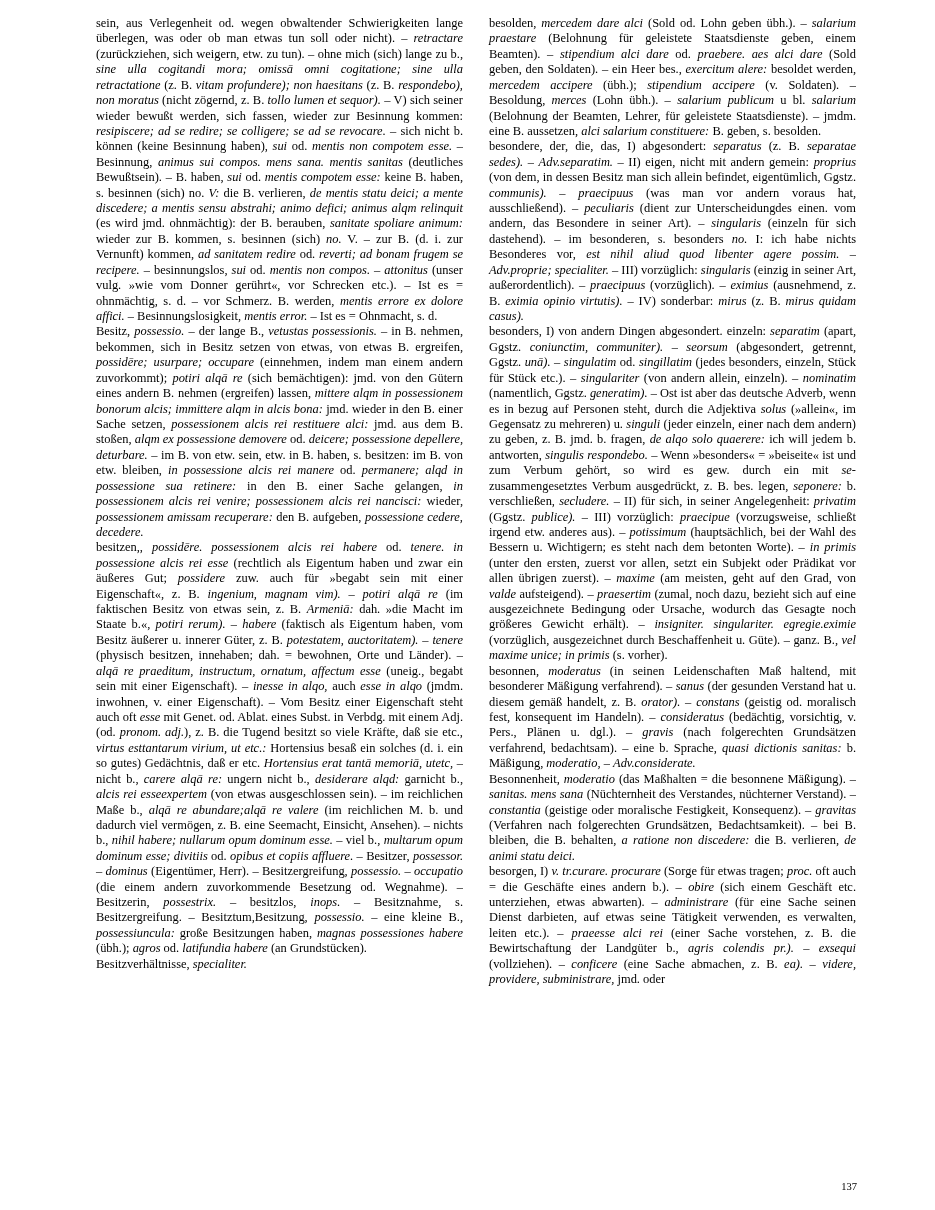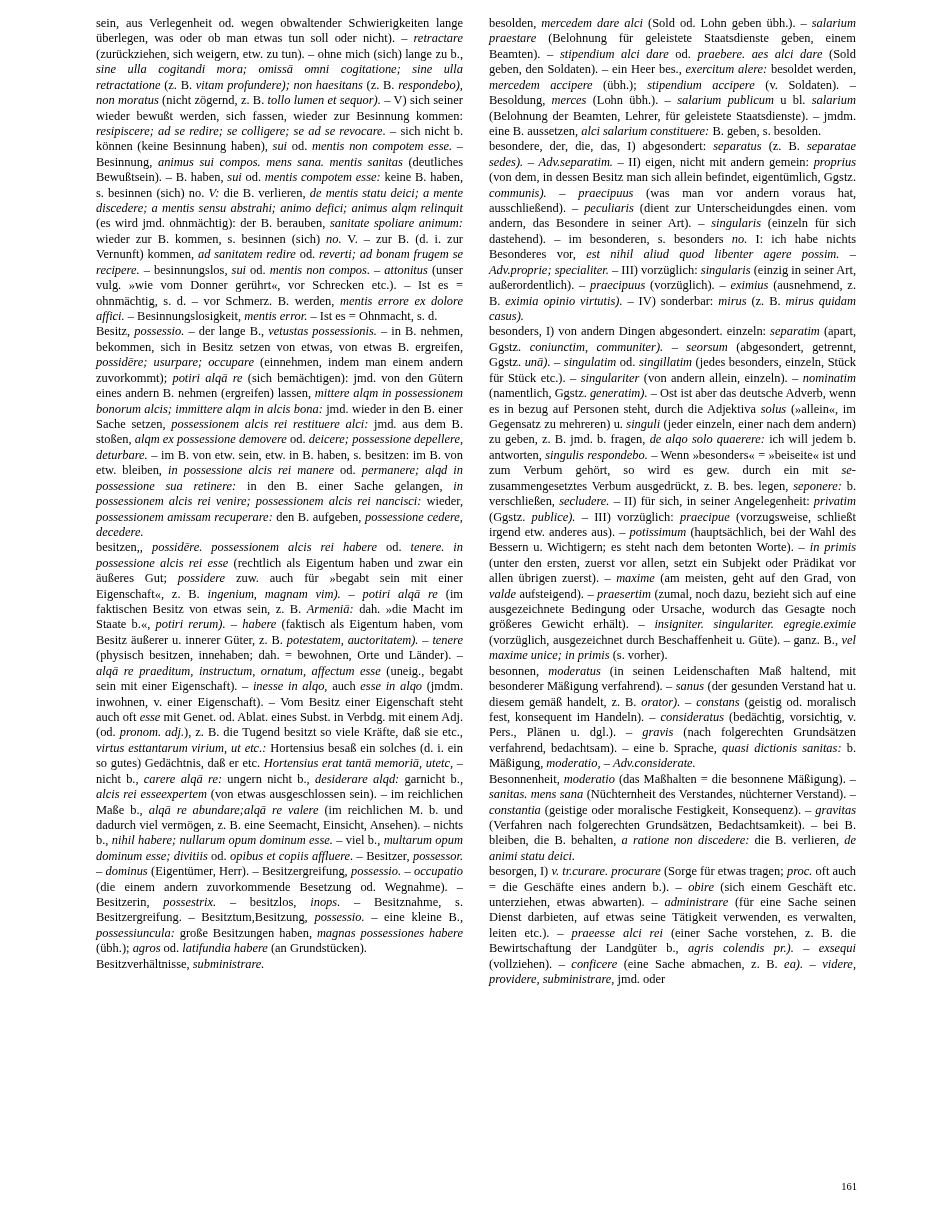--- a/index.html
+++ b/index.html
@@ -55,28 +55,28 @@
 </head>
 <body>
 
 <div class="page">
   <div class="columns">
 
     <div class="col">
       <p class="entry">sein, aus Verlegenheit od. wegen obwaltender Schwierigkeiten lange überlegen, was oder ob man etwas tun soll oder nicht). – <i>retractare</i> (zurückziehen, sich weigern, etw. zu tun). – ohne mich (sich) lange zu b., <i>sine ulla cogitandi mora; omissā omni cogitatione; sine ulla retractatione</i> (z. B. <i>vitam profundere); non haesitans</i> (z. B. <i>respondebo), non moratus</i> (nicht zögernd, z. B. <i>tollo lumen et sequor).</i> – V) sich seiner wieder bewußt werden, sich fassen, wieder zur Besinnung kommen: <i>resipiscere; ad se redire; se colligere; se ad se revocare.</i> – sich nicht b. können (keine Besinnung haben), <i>sui</i> od. <i>mentis non compotem esse.</i> – <b>Besinnung,</b> <i>animus sui compos. mens sana. mentis sanitas</i> (deutliches Bewußtsein). – B. haben, <i>sui</i> od. <i>mentis compotem esse:</i> keine B. haben, s. besinnen (sich) no. <i>V:</i> die B. verlieren, <i>de mentis statu deici; a mente discedere; a mentis sensu abstrahi; animo defici; animus alqm relinquit</i> (es wird jmd. ohnmächtig): der B. berauben, <i>sanitate spoliare animum:</i> wieder zur B. kommen, s. besinnen (sich) <b><i>no.</i></b> V. – zur B. (d. i. zur Vernunft) kommen, <i>ad sanitatem redire</i> od. <i>reverti; ad bonam frugem se recipere.</i> – <b>besinnungslos,</b> <i>sui</i> od. <i>mentis non compos.</i> – <i>attonitus</i> (unser vulg. »wie vom Donner gerührt«, vor Schrecken etc.). – Ist es = ohnmächtig, s. d. – vor Schmerz. B. werden, <i>mentis errore ex dolore affici.</i> – <b>Besinnungslosigkeit,</b> <i>mentis error.</i> – Ist es = Ohnmacht, s. d.</p>
       <p class="entry"><b>Besitz,</b> <i>possessio.</i> – der lange B., <i>vetustas possessionis.</i> – in B. nehmen, bekommen, sich in Besitz setzen von etwas, von etwas B. ergreifen, <i>possidēre; usurpare; occupare</i> (einnehmen, indem man einem andern zuvorkommt); <i>potiri alqā re</i> (sich bemächtigen): jmd. von den Gütern eines andern B. nehmen (ergreifen) lassen, <i>mittere alqm in possessionem bonorum alcis; immittere alqm in alcis bona:</i> jmd. wieder in den B. einer Sache setzen, <i>possessionem alcis rei restituere alci:</i> jmd. aus dem B. stoßen, <i>alqm ex possessione demovere</i> od. <i>deicere; possessione depellere, deturbare.</i> – im B. von etw. sein, etw. in B. haben, s. besitzen: im B. von etw. bleiben, <i>in possessione alcis rei manere</i> od. <i>permanere; alqd in possessione sua retinere:</i> in den B. einer Sache gelangen, <i>in possessionem alcis rei venire; possessionem alcis rei nancisci:</i> wieder, <i>possessionem amissam recuperare:</i> den B. aufgeben, <i>possessione cedere, decedere.</i></p>
       <p class="entry"><b>besitzen,,</b> <i>possidēre. possessionem alcis rei habere</i> od. <i>tenere. in possessione alcis rei esse</i> (rechtlich als Eigentum haben und zwar ein äußeres Gut; <i>possidere</i> zuw. auch für »begabt sein mit einer Eigenschaft«, z. B. <i>ingenium, magnam vim).</i> – <i>potiri alqā re</i> (im faktischen Besitz von etwas sein, z. B. <i>Armeniā:</i> dah. »die Macht im Staate b.«, <i>potiri rerum).</i> – <i>habere</i> (faktisch als Eigentum haben, vom Besitz äußerer u. innerer Güter, z. B. <i>potestatem, auctoritatem).</i> – <i>tenere</i> (physisch besitzen, innehaben; dah. = bewohnen, Orte und Länder). – <i>alqā re praeditum, instructum, ornatum, affectum esse</i> (uneig., begabt sein mit einer Eigenschaft). – <i>inesse in alqo,</i> auch <i>esse in alqo</i> (jmdm. inwohnen, v. einer Eigenschaft). – Vom Besitz einer Eigenschaft steht auch oft <i>esse</i> mit Genet. od. Ablat. eines Subst. in Verbdg. mit einem Adj. (od. <b><i>pronom. adj.</i></b>), z. B. die Tugend besitzt so viele Kräfte, daß sie etc., <i>virtus esttantarum virium, ut etc.:</i> Hortensius besaß ein solches (d. i. ein so gutes) Gedächtnis, daß er etc. <i>Hortensius erat tantā memoriā, utetc,</i> – nicht b., <i>carere alqā re:</i> ungern nicht b., <i>desiderare alqd:</i> garnicht b., <i>alcis rei esseexpertem</i> (von etwas ausgeschlossen sein). – im reichlichen Maße b., <i>alqā re abundare;alqā re valere</i> (im reichlichen M. b. und dadurch viel vermögen, z. B. eine Seemacht, Einsicht, Ansehen). – nichts b., <i>nihil habere; nullarum opum dominum esse.</i> – viel b., <i>multarum opum dominum esse; divitiis</i> od. <i>opibus et copiis affluere.</i> – <b>Besitzer,</b> <i>possessor.</i> – <i>dominus</i> (Eigentümer, Herr). – <b>Besitzergreifung,</b> <i>possessio.</i> – <i>occupatio</i> (die einem andern zuvorkommende Besetzung od. Wegnahme). – <b>Besitzerin,</b> <i>possestrix.</i> – <b>besitzlos,</b> <i>inops.</i> – <b>Besitznahme,</b> s. Besitzergreifung. – <b>Besitztum,Besitzung,</b> <i>possessio.</i> – eine kleine B., <i>possessiuncula:</i> große Besitzungen haben, <i>magnas possessiones habere</i> (übh.); <i>agros</i> od. <i>latifundia habere</i> (an Grundstücken).</p>
-      <p class="entry"><b>Besitzverhältnisse,</b> <i>subministrare.</i></p>
+      <p class="entry"><b>Besitzverhältnisse,</b> <i>specialiter.</i></p>
     </div>
 
     <div class="col">
       <p class="entry"><b>besolden,</b> <i>mercedem dare alci</i> (Sold od. Lohn geben übh.). – <i>salarium praestare</i> (Belohnung für geleistete Staatsdienste geben, einem Beamten). – <i>stipendium alci dare</i> od. <i>praebere. aes alci dare</i> (Sold geben, den Soldaten). – ein Heer bes., <i>exercitum alere:</i> besoldet werden, <i>mercedem accipere</i> (übh.); <i>stipendium accipere</i> (v. Soldaten). – <b>Besoldung,</b> <i>merces</i> (Lohn übh.). – <i>salarium publicum</i> u bl. <i>salarium</i> (Belohnung der Beamten, Lehrer, für geleistete Staatsdienste). – jmdm. eine B. aussetzen, <i>alci salarium constituere:</i> B. geben, s. besolden.</p>
       <p class="entry"><b>besondere,</b> der, die, das, I) abgesondert: <i>separatus</i> (z. B. <i>separatae sedes).</i> – <b><i>Adv.</i></b><i>separatim.</i> – II) eigen, nicht mit andern gemein: <i>proprius</i> (von dem, in dessen Besitz man sich allein befindet, eigentümlich, Ggstz. <i>communis).</i> – <i>praecipuus</i> (was man vor andern voraus hat, ausschließend). – <i>peculiaris</i> (dient zur Unterscheidungdes einen. vom andern, das Besondere in seiner Art). – <i>singularis</i> (einzeln für sich dastehend). – im besonderen, s. besonders <b><i>no.</i></b> I: ich habe nichts Besonderes vor, <i>est nihil aliud quod libenter agere possim.</i> – <b><i>Adv.</i></b><i>proprie; specialiter.</i> – III) vorzüglich: <i>singularis</i> (einzig in seiner Art, außerordentlich). – <i>praecipuus</i> (vorzüglich). – <i>eximius</i> (ausnehmend, z. B. <i>eximia opinio virtutis).</i> – IV) sonderbar: <i>mirus</i> (z. B. <i>mirus quidam casus).</i></p>
       <p class="entry"><b>besonders,</b> I) von andern Dingen abgesondert. einzeln: <i>separatim</i> (apart, Ggstz. <i>coniunctim, communiter).</i> – <i>seorsum</i> (abgesondert, getrennt, Ggstz. <i>unā).</i> – <i>singulatim</i> od. <i>singillatim</i> (jedes besonders, einzeln, Stück für Stück etc.). – <i>singulariter</i> (von andern allein, einzeln). – <i>nominatim</i> (namentlich, Ggstz. <i>generatim).</i> – Ost ist aber das deutsche Adverb, wenn es in bezug auf Personen steht, durch die Adjektiva <i>solus</i> (»allein«, im Gegensatz zu mehreren) u. <i>singuli</i> (jeder einzeln, einer nach dem andern) zu geben, z. B. jmd. b. fragen, <i>de alqo solo quaerere:</i> ich will jedem b. antworten, <i>singulis respondebo.</i> – Wenn »besonders« = »beiseite« ist und zum Verbum gehört, so wird es gew. durch ein mit <i>se-</i> zusammengesetztes Verbum ausgedrückt, z. B. bes. legen, <i>seponere:</i> b. verschließen, <i>secludere.</i> – II) für sich, in seiner Angelegenheit: <i>privatim</i> (Ggstz. <i>publice).</i> – III) vorzüglich: <i>praecipue</i> (vorzugsweise, schließt irgend etw. anderes aus). – <i>potissimum</i> (hauptsächlich, bei der Wahl des Bessern u. Wichtigern; es steht nach dem betonten Worte). – <i>in primis</i> (unter den ersten, zuerst vor allen, setzt ein Subjekt oder Prädikat vor allen übrigen zuerst). – <i>maxime</i> (am meisten, geht auf den Grad, von <i>valde</i> aufsteigend). – <i>praesertim</i> (zumal, noch dazu, bezieht sich auf eine ausgezeichnete Bedingung oder Ursache, wodurch das Gesagte noch größeres Gewicht erhält). – <i>insigniter. singulariter. egregie.eximie</i> (vorzüglich, ausgezeichnet durch Beschaffenheit u. Güte). – ganz. B., <i>vel maxime unice; in primis</i> (s. vorher).</p>
       <p class="entry"><b>besonnen,</b> <i>moderatus</i> (in seinen Leidenschaften Maß haltend, mit besonderer Mäßigung verfahrend). – <i>sanus</i> (der gesunden Verstand hat u. diesem gemäß handelt, z. B. <i>orator).</i> – <i>constans</i> (geistig od. moralisch fest, konsequent im Handeln). – <i>consideratus</i> (bedächtig, vorsichtig, v. Pers., Plänen u. dgl.). – <i>gravis</i> (nach folgerechten Grundsätzen verfahrend, bedachtsam). – eine b. Sprache, <i>quasi dictionis sanitas:</i> b. Mäßigung, <i>moderatio,</i> – <b><i>Adv.</i></b><i>considerate.</i></p>
       <p class="entry"><b>Besonnenheit,</b> <i>moderatio</i> (das Maßhalten = die besonnene Mäßigung). – <i>sanitas. mens sana</i> (Nüchternheit des Verstandes, nüchterner Verstand). – <i>constantia</i> (geistige oder moralische Festigkeit, Konsequenz). – <i>gravitas</i> (Verfahren nach folgerechten Grundsätzen, Bedachtsamkeit). – bei B. bleiben, die B. behalten, <i>a ratione non discedere:</i> die B. verlieren, <i>de animi statu deici.</i></p>
       <p class="entry"><b>besorgen,</b> I) <b><i>v. tr.</i></b><i>curare. procurare</i> (Sorge für etwas tragen; <i>proc.</i> oft auch = die Geschäfte eines andern b.). – <i>obire</i> (sich einem Geschäft etc. unterziehen, etwas abwarten). – <i>administrare</i> (für eine Sache seinen Dienst darbieten, auf etwas seine Tätigkeit verwenden, es verwalten, leiten etc.). – <i>praeesse alci rei</i> (einer Sache vorstehen, z. B. die Bewirtschaftung der Landgüter b., <i>agris colendis pr.).</i> – <i>exsequi</i> (vollziehen). – <i>conficere</i> (eine Sache abmachen, z. B. <i>ea).</i> – <i>videre, providere, subministrare,</i> jmd. oder</p>
     </div>
 
   </div>
 
-  <div class="folio">161</div>
+  <div class="folio">137</div>
 </div>
 
 </body></html>

